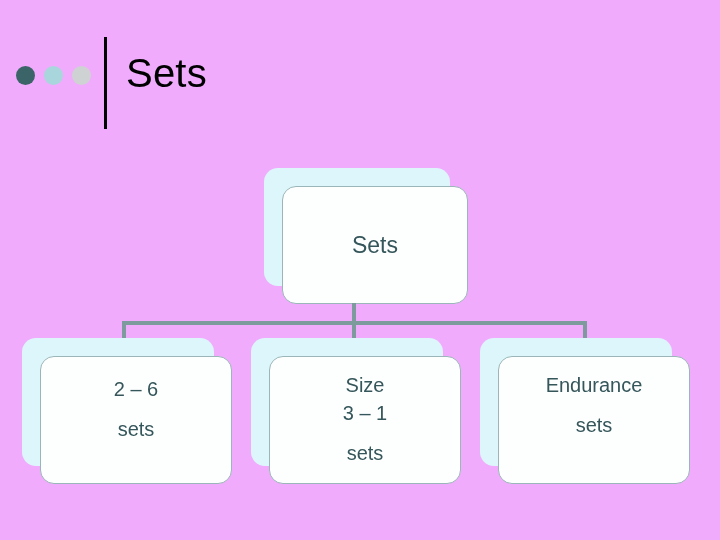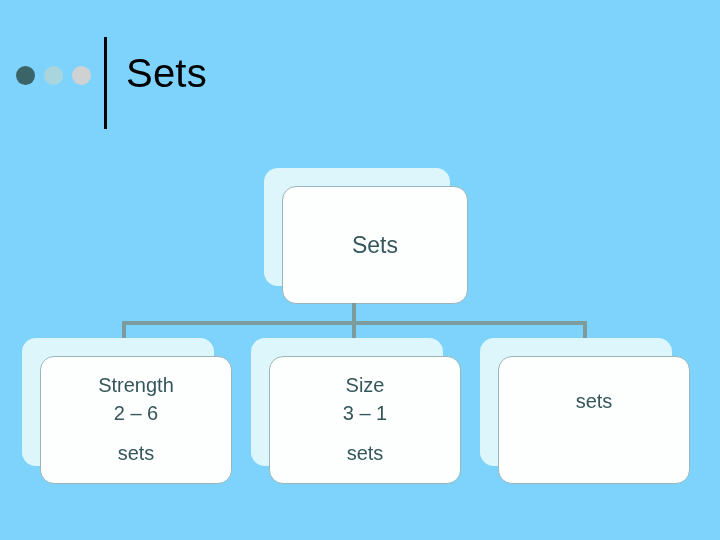--- a/index.html
+++ b/index.html
@@ -10,21 +10,21 @@
     width: 720px;
     height: 540px;
     background: #ffffff;
     font-family: "Liberation Sans", sans-serif;
     overflow: hidden;
   }
   .slide {
     position: relative;
     width: 720px;
     height: 540px;
-    background: #7dd3fc;
+    background: #f0abfc;
   }
 
   
   .title-bullets {
     position: absolute;
     left: 16px;
     top: 66px;
     width: 82px;
     height: 22px;
   }
@@ -181,36 +181,36 @@
 
     <div class="conn conn-stem"></div>
     <div class="conn conn-bar"></div>
     <div class="conn conn-drop d-0"></div>
     <div class="conn conn-drop d-1"></div>
     <div class="conn conn-drop d-2"></div>
 
     <div class="node node-leaf leaf-0">
       <div class="shadow"></div>
       <div class="boxface">
-        <span class="ln ln-1">Strength</span>
         <span class="ln ln-2">2 – 6</span>
         <span class="ln ln-3">sets</span>
       </div>
     </div>
 
     <div class="node node-leaf leaf-1">
       <div class="shadow"></div>
       <div class="boxface">
         <span class="ln ln-1">Size</span>
         <span class="ln ln-2">3 – 1</span>
         <span class="ln ln-3">sets</span>
       </div>
     </div>
 
     <div class="node node-leaf leaf-2">
       <div class="shadow"></div>
       <div class="boxface">
+        <span class="ln ln-1">Endurance</span>
         <span class="ln ln-3">sets</span>
       </div>
     </div>
 
   </div>
 </div>
 
 </body></html>

